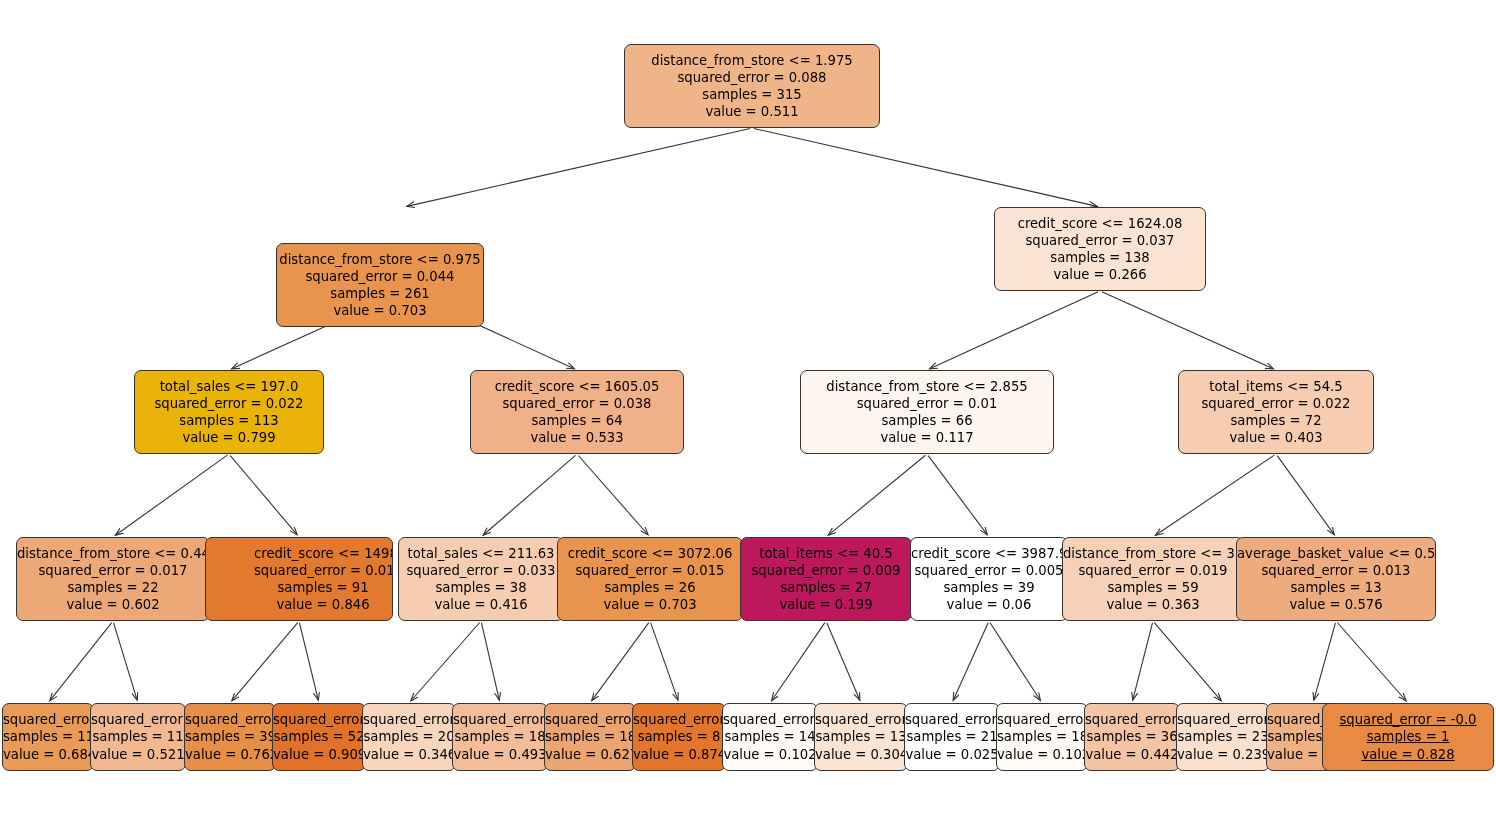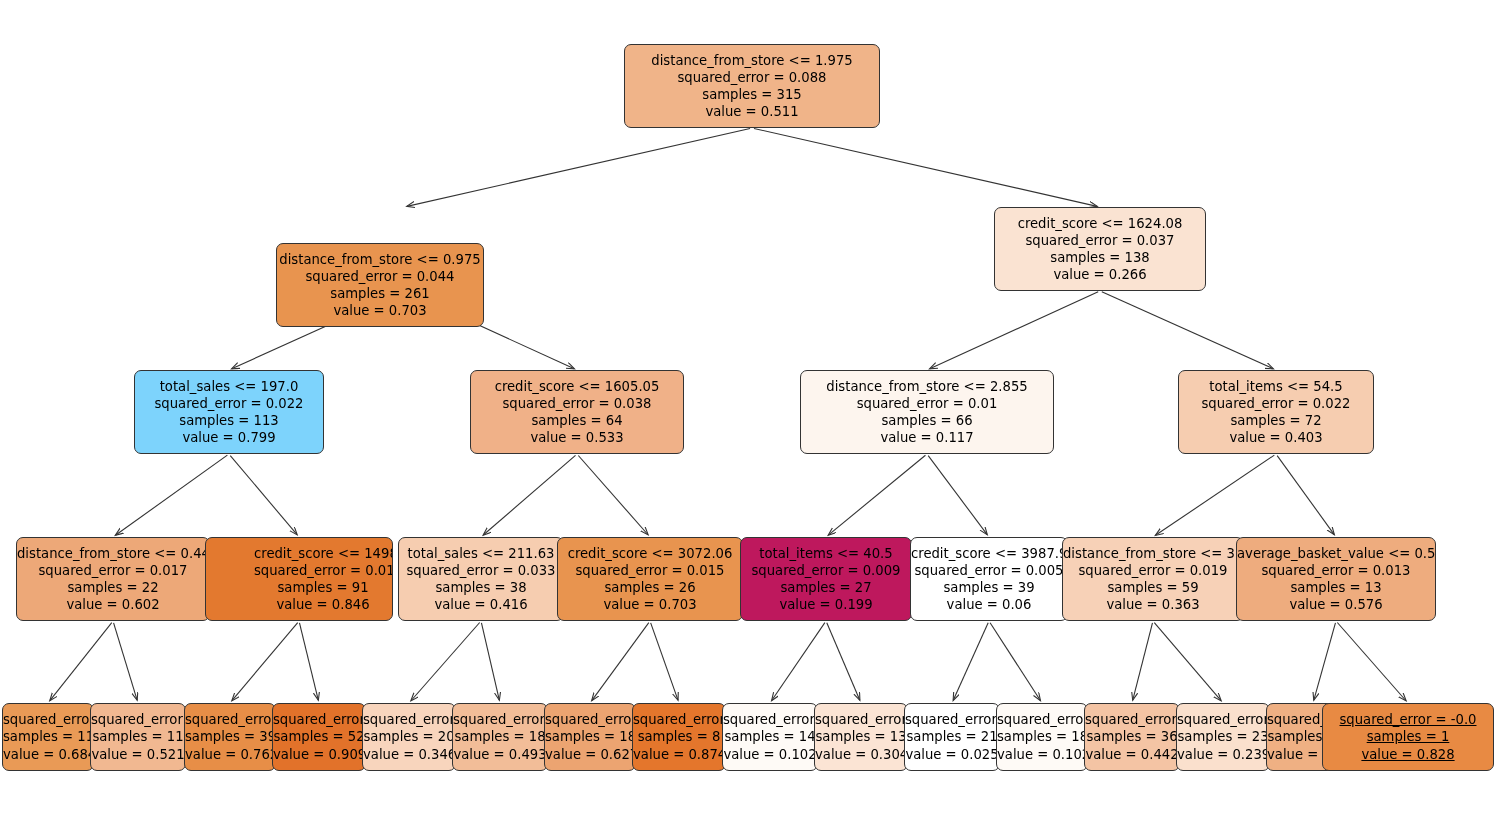--- a/index.html
+++ b/index.html
@@ -101,21 +101,21 @@
         <span class="ln">squared_error = 0.044</span>
         <span class="ln">samples = 261</span>
         <span class="ln">value = 0.703</span>
       </div>
       <div class="node internal" style="left: 994px; top: 207px; width: 212px; height: 84px; background: rgb(250, 227, 210); z-index: 12;">
         <span class="ln">credit_score &lt;= 1624.08</span>
         <span class="ln">squared_error = 0.037</span>
         <span class="ln">samples = 138</span>
         <span class="ln">value = 0.266</span>
       </div>
-      <div class="node internal" style="left: 134px; top: 370px; width: 190px; height: 84px; background: #7dd3fc; z-index: 13;">
+      <div class="node internal" style="left: 134px; top: 370px; width: 190px; height: 84px; background: #eab308; z-index: 13;">
         <span class="ln">total_sales &lt;= 197.0</span>
         <span class="ln">squared_error = 0.022</span>
         <span class="ln">samples = 113</span>
         <span class="ln">value = 0.799</span>
       </div>
       <div class="node internal" style="left: 470px; top: 370px; width: 214px; height: 84px; background: rgb(240, 177, 136); z-index: 14;">
         <span class="ln">credit_score &lt;= 1605.05</span>
         <span class="ln">squared_error = 0.038</span>
         <span class="ln">samples = 64</span>
         <span class="ln">value = 0.533</span>

